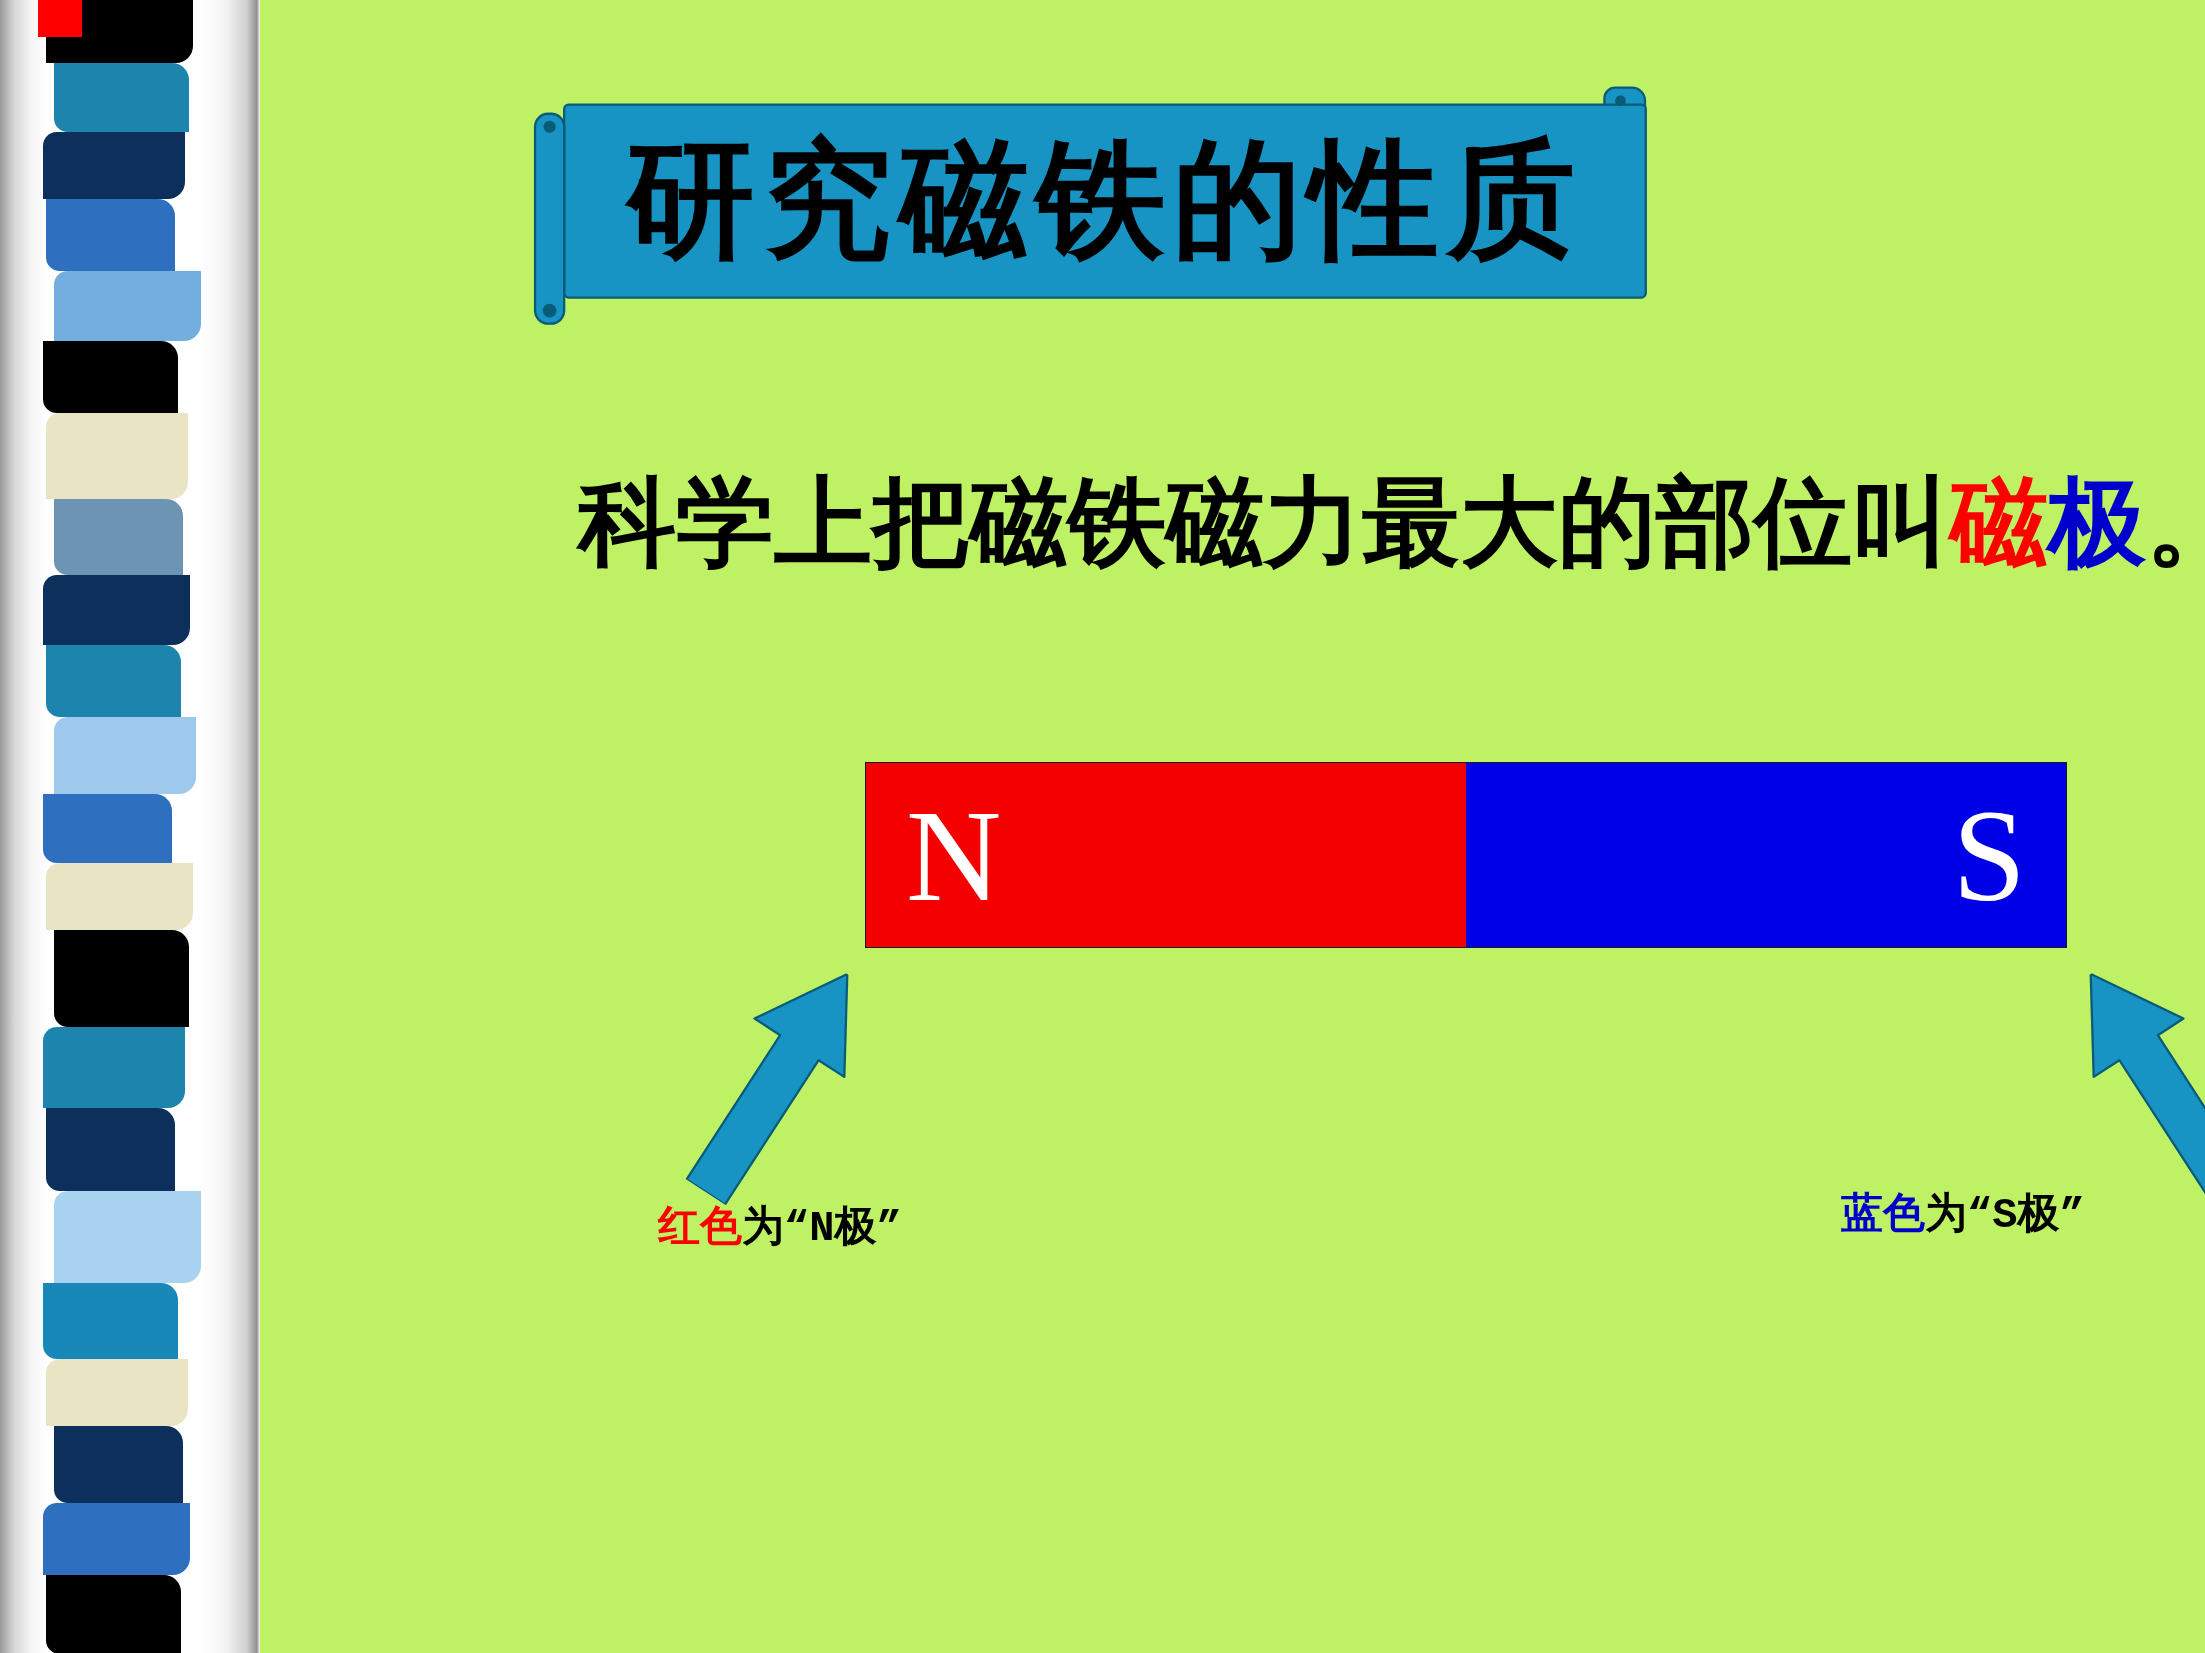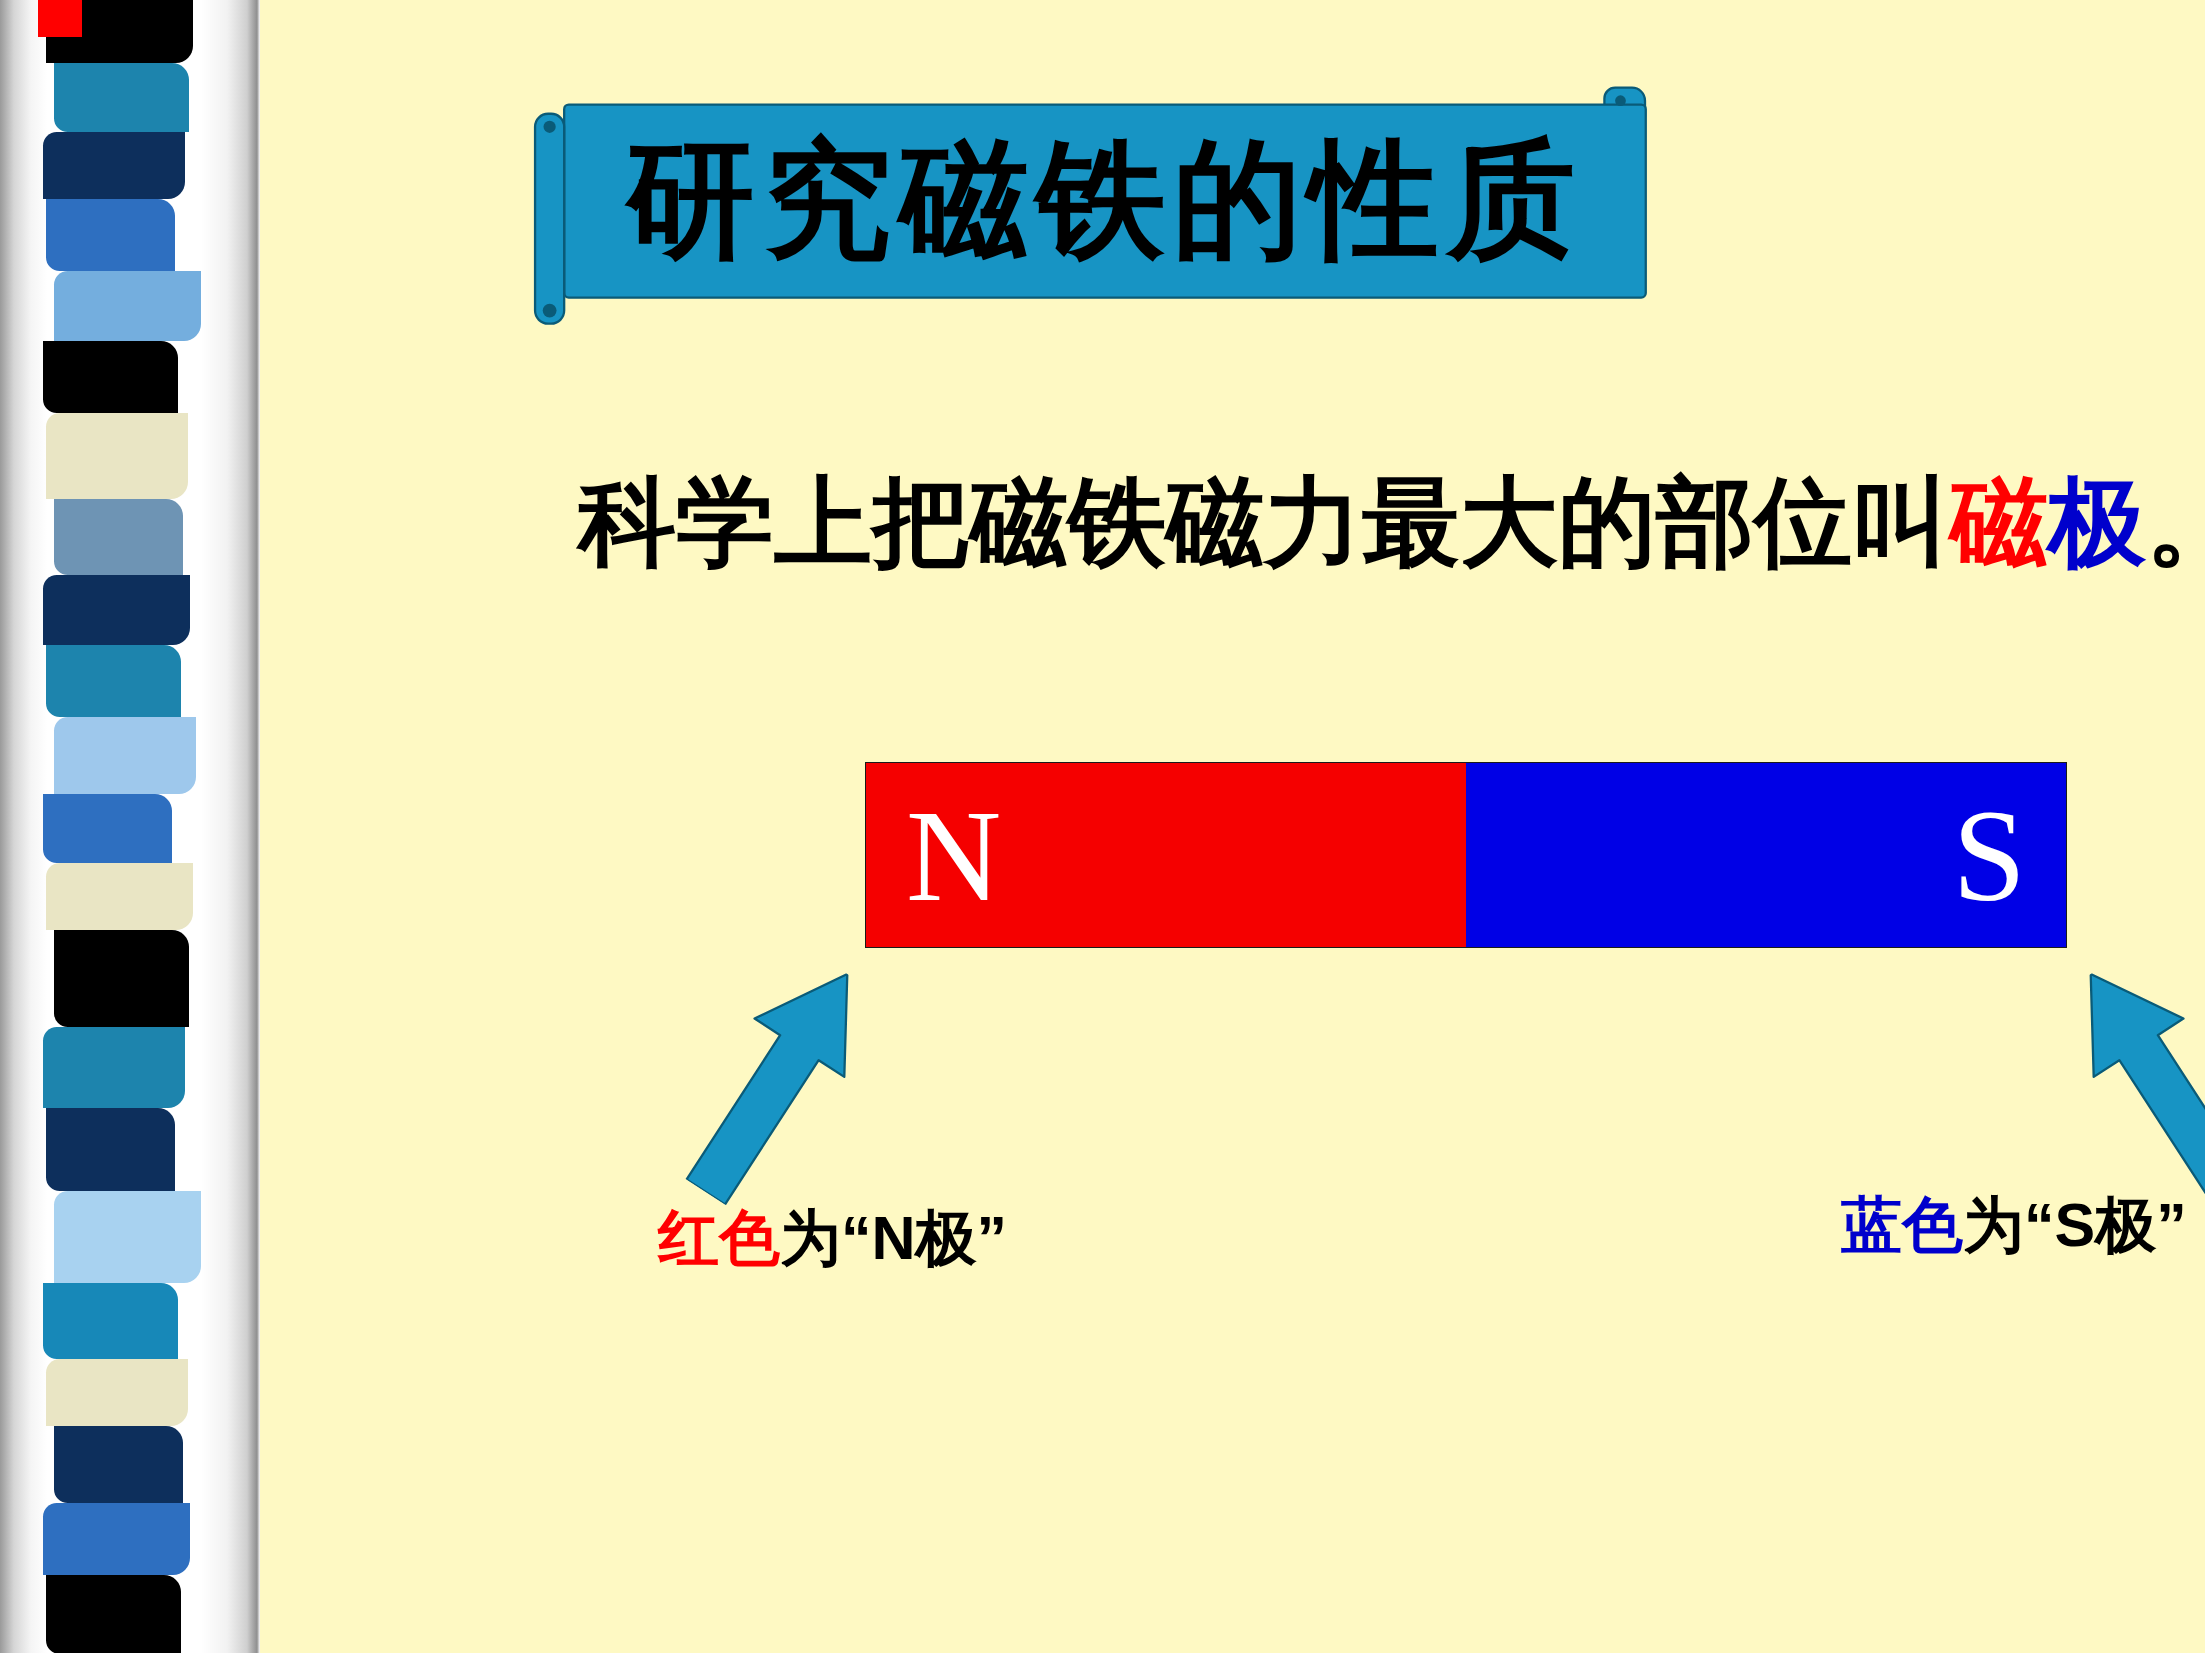--- a/index.html
+++ b/index.html
@@ -1,21 +1,21 @@
 <!DOCTYPE html>
 <html style="--accent: #1794C4; --banner-stroke: #0A5B78; --red: #FF0000; --blue: #0000CC; --magnet-red: #F50000; --magnet-blue: #0000E6;font-size:12.3px"><head>
 <meta charset="utf-8">
 <style>
   html,body{margin:0;padding:0;}
   body{
     width:2205px;height:1654px;overflow:hidden;background:#ffffff;
     font-family:"DejaVu Serif","Liberation Serif",serif;
     position:relative;
   }
-  .slide{position:absolute;inset:0;background:#fef9c3;}
+  .slide{position:absolute;inset:0;background:#bef264;}
 
   
   .sidebar{
     position:absolute;left:0;top:0;width:260px;height:1654px;
     background:linear-gradient(90deg,#9a9a9a 0px,#d5d5d5 13.8px,#f5f5f5 31px,#ffffff 47px,
                #ffffff 201px,#f2f2f2 227px,#cfcfcf 247px,#8f8f8f 257px,#ffffff 260px);
   }
   .ribbon{
     position:absolute;left:43px;top:0;width:153px;height:1654px;
     display:flex;flex-direction:column;
@@ -58,22 +58,22 @@
   .pole.n{background:var(--magnet-red,#f00000);justify-content:flex-start;padding-left:40px;}
   .pole.s{background:var(--magnet-blue,#0000e0);justify-content:flex-end;padding-right:40px;}
 
   
   .arrow{position:absolute;width:115px;height:260px;}
   .arrow.left{left:459px;top:953px;transform:rotate(33deg);}
   .arrow.right{left:1844px;top:953px;transform:rotate(-33deg);}
 
   
   .caption{
-    position:absolute;font-size:61px;font-weight:900;color:#000;white-space:nowrap;
-    font-family:Liberation Sans, sans-serif;
+    position:absolute;font-size:42px;font-weight:900;color:#000;white-space:nowrap;
+    font-family:Liberation Mono, monospace;
     text-align:center;
   }
   .caption.left{left:398px;top:1198px;}
   .caption.right{left:1581px;top:1185px;}
   .caption .cap-red{color:var(--red,#f00);}
   .caption .cap-blue{color:var(--blue,#00c);margin-top:24px;}
 </style>
 </head>
 <body>
 

